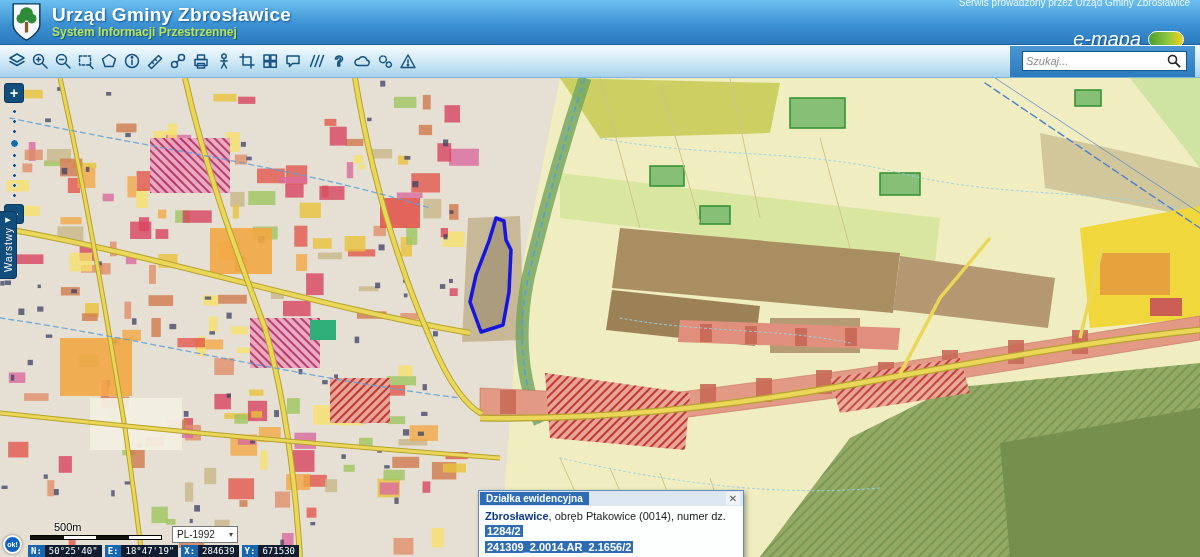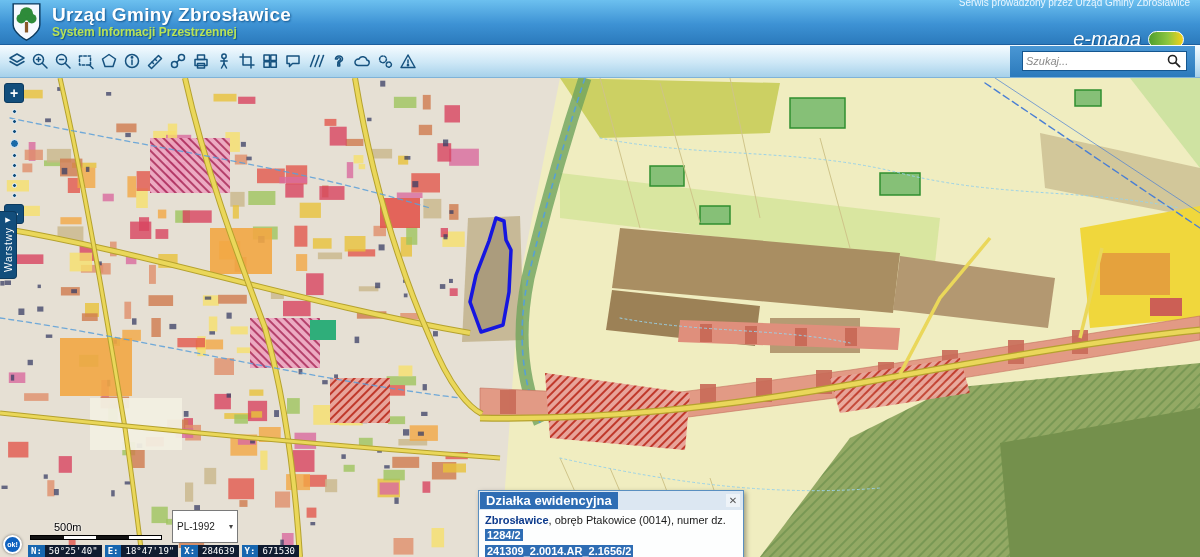--- a/index.html
+++ b/index.html
@@ -50,35 +50,35 @@
     border-radius:0 4px 4px 0;display:flex;flex-direction:column;align-items:center;padding:4px 0 6px;cursor:pointer;z-index:20}
   .layers-arrow{font-size:7px;line-height:8px;margin-bottom:3px}
   .layers-label{writing-mode:vertical-rl;transform:rotate(180deg);font-size:10px;letter-spacing:1px}
 
   
   .scale-wrap{position:absolute;left:30px;bottom:17px;z-index:20}
   .scale-label{font-size:11px;color:#000;text-shadow:0 0 2px #fff,0 0 2px #fff;margin-left:24px;margin-bottom:2px}
   .sbar{display:flex;height:5px;width:132px;border:1px solid #000;background:#fff}
   .sbar span{flex:1}
   .sbar span:nth-child(odd){background:#111}
-  .proj{position:absolute;left:172px;bottom:14px;width:66px;height:33px;background:#fff;border:1px solid #7a7a7a;
+  .proj{position:absolute;left:172px;bottom:14px;width:66px;height:17px;background:#fff;border:1px solid #7a7a7a;
     font-size:10px;color:#222;display:flex;align-items:center;justify-content:space-between;padding:0 4px;cursor:pointer;z-index:20}
   .proj .arr{font-size:8px;color:#444}
   .coords{position:absolute;left:28px;bottom:0;display:flex;gap:3px;z-index:20;font-family:"DejaVu Sans Mono",monospace}
   .coord{display:flex;font-size:9px;line-height:12px}
   .clabel{background:#1767b0;color:#fff;padding:0 3px;font-weight:bold}
   .cvalue{background:#101c30;color:#fff;padding:0 4px}
   .oklogo{position:absolute;left:3px;bottom:3px;width:19px;height:19px;border-radius:50%;background:#0f62c0;border:2px solid #fff;
     color:#fff;font-size:7px;font-weight:bold;display:flex;align-items:center;justify-content:center;z-index:21;box-shadow:0 0 3px rgba(0,0,0,.5);cursor:pointer}
 
   
   .popup{position:absolute;left:478px;top:412px;width:266px;background:#fdfefe;border:1px solid #5a8fc0;
     box-shadow:2px 2px 5px rgba(0,0,0,.35);font-size:11px;z-index:25}
   .popup-title{background:#dce7f2;display:flex;align-items:center;justify-content:space-between;padding:1px 3px 1px 1px}
-  .title-chip{background:#2e6db4;color:#fff;font-weight:bold;font-size:13px;padding:1px 6px}
+  .title-chip{background:#2e6db4;color:#fff;font-weight:bold;font-size:10px;padding:1px 6px}
   .popup-close{border:none;background:#eef3f8;color:#555;font-size:10px;width:14px;height:13px;line-height:11px;cursor:pointer;padding:0}
   .popup-body{padding:3px 6px 4px;line-height:1.4;color:#1a1a1a}
   .pb-name{font-weight:bold;color:#0c3a8c}
   .pb-bold{font-weight:normal}
   .hl{background:#2e6db4;color:#fff;font-weight:bold;padding:0 2px}
 </style>
 </head>
 <body>
 
 <header class="topbar">

